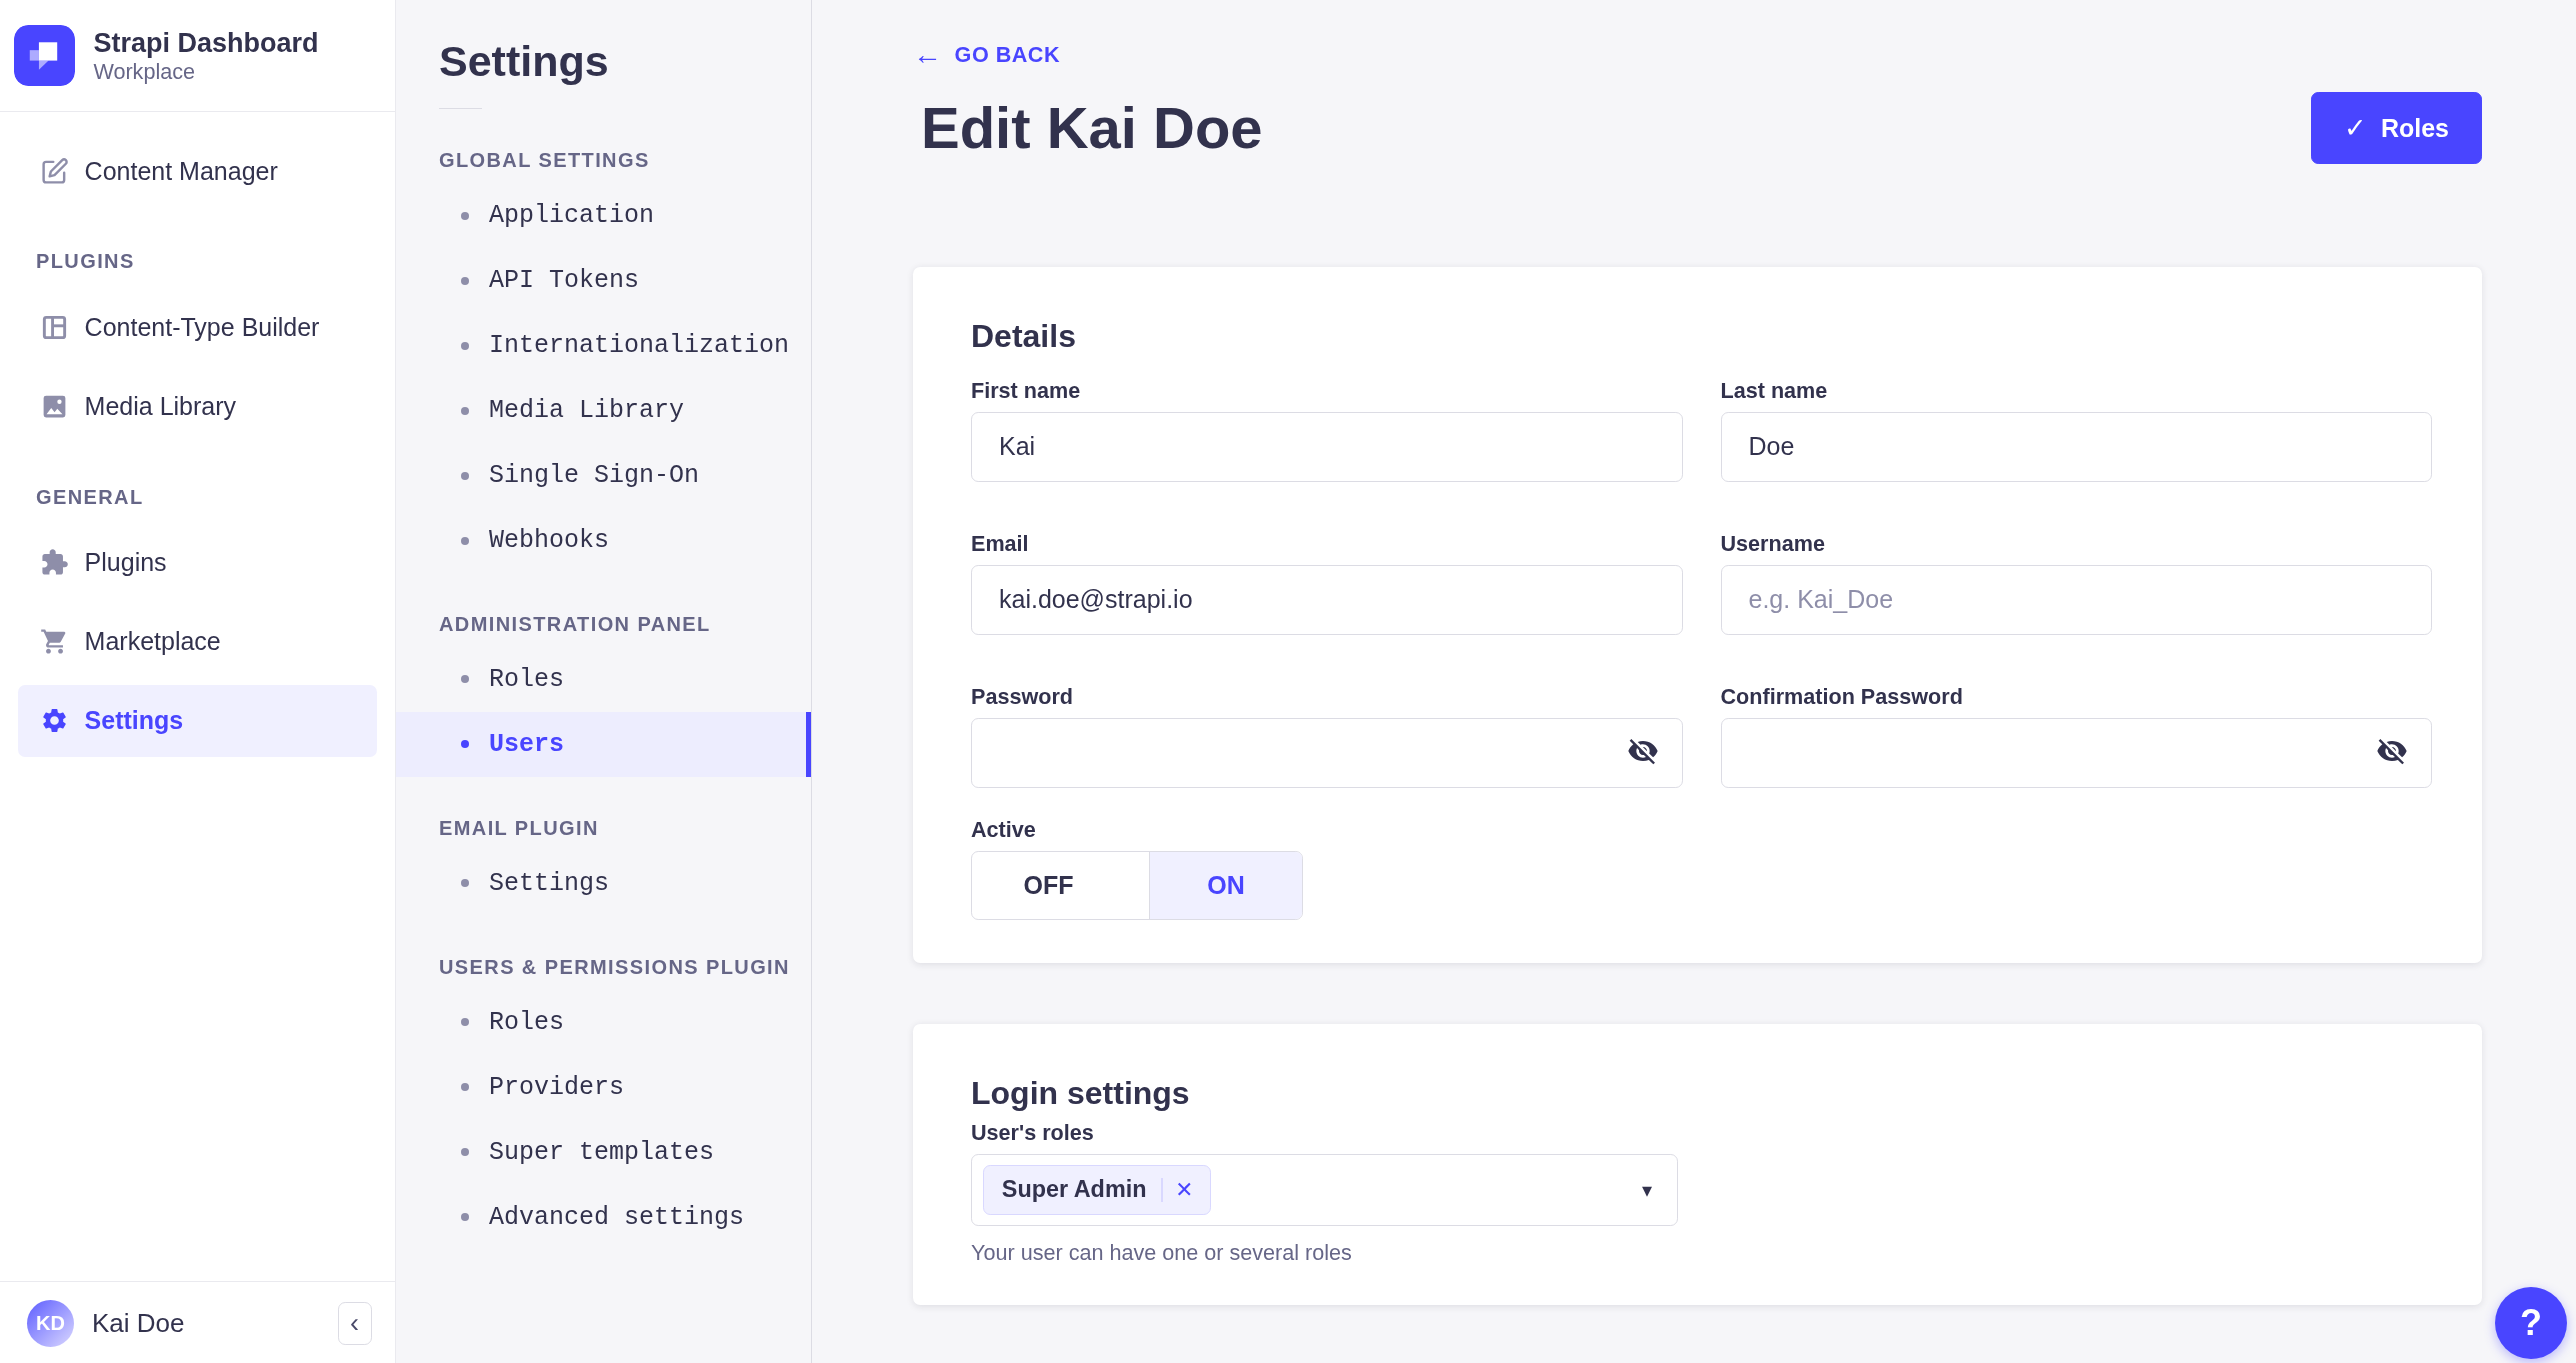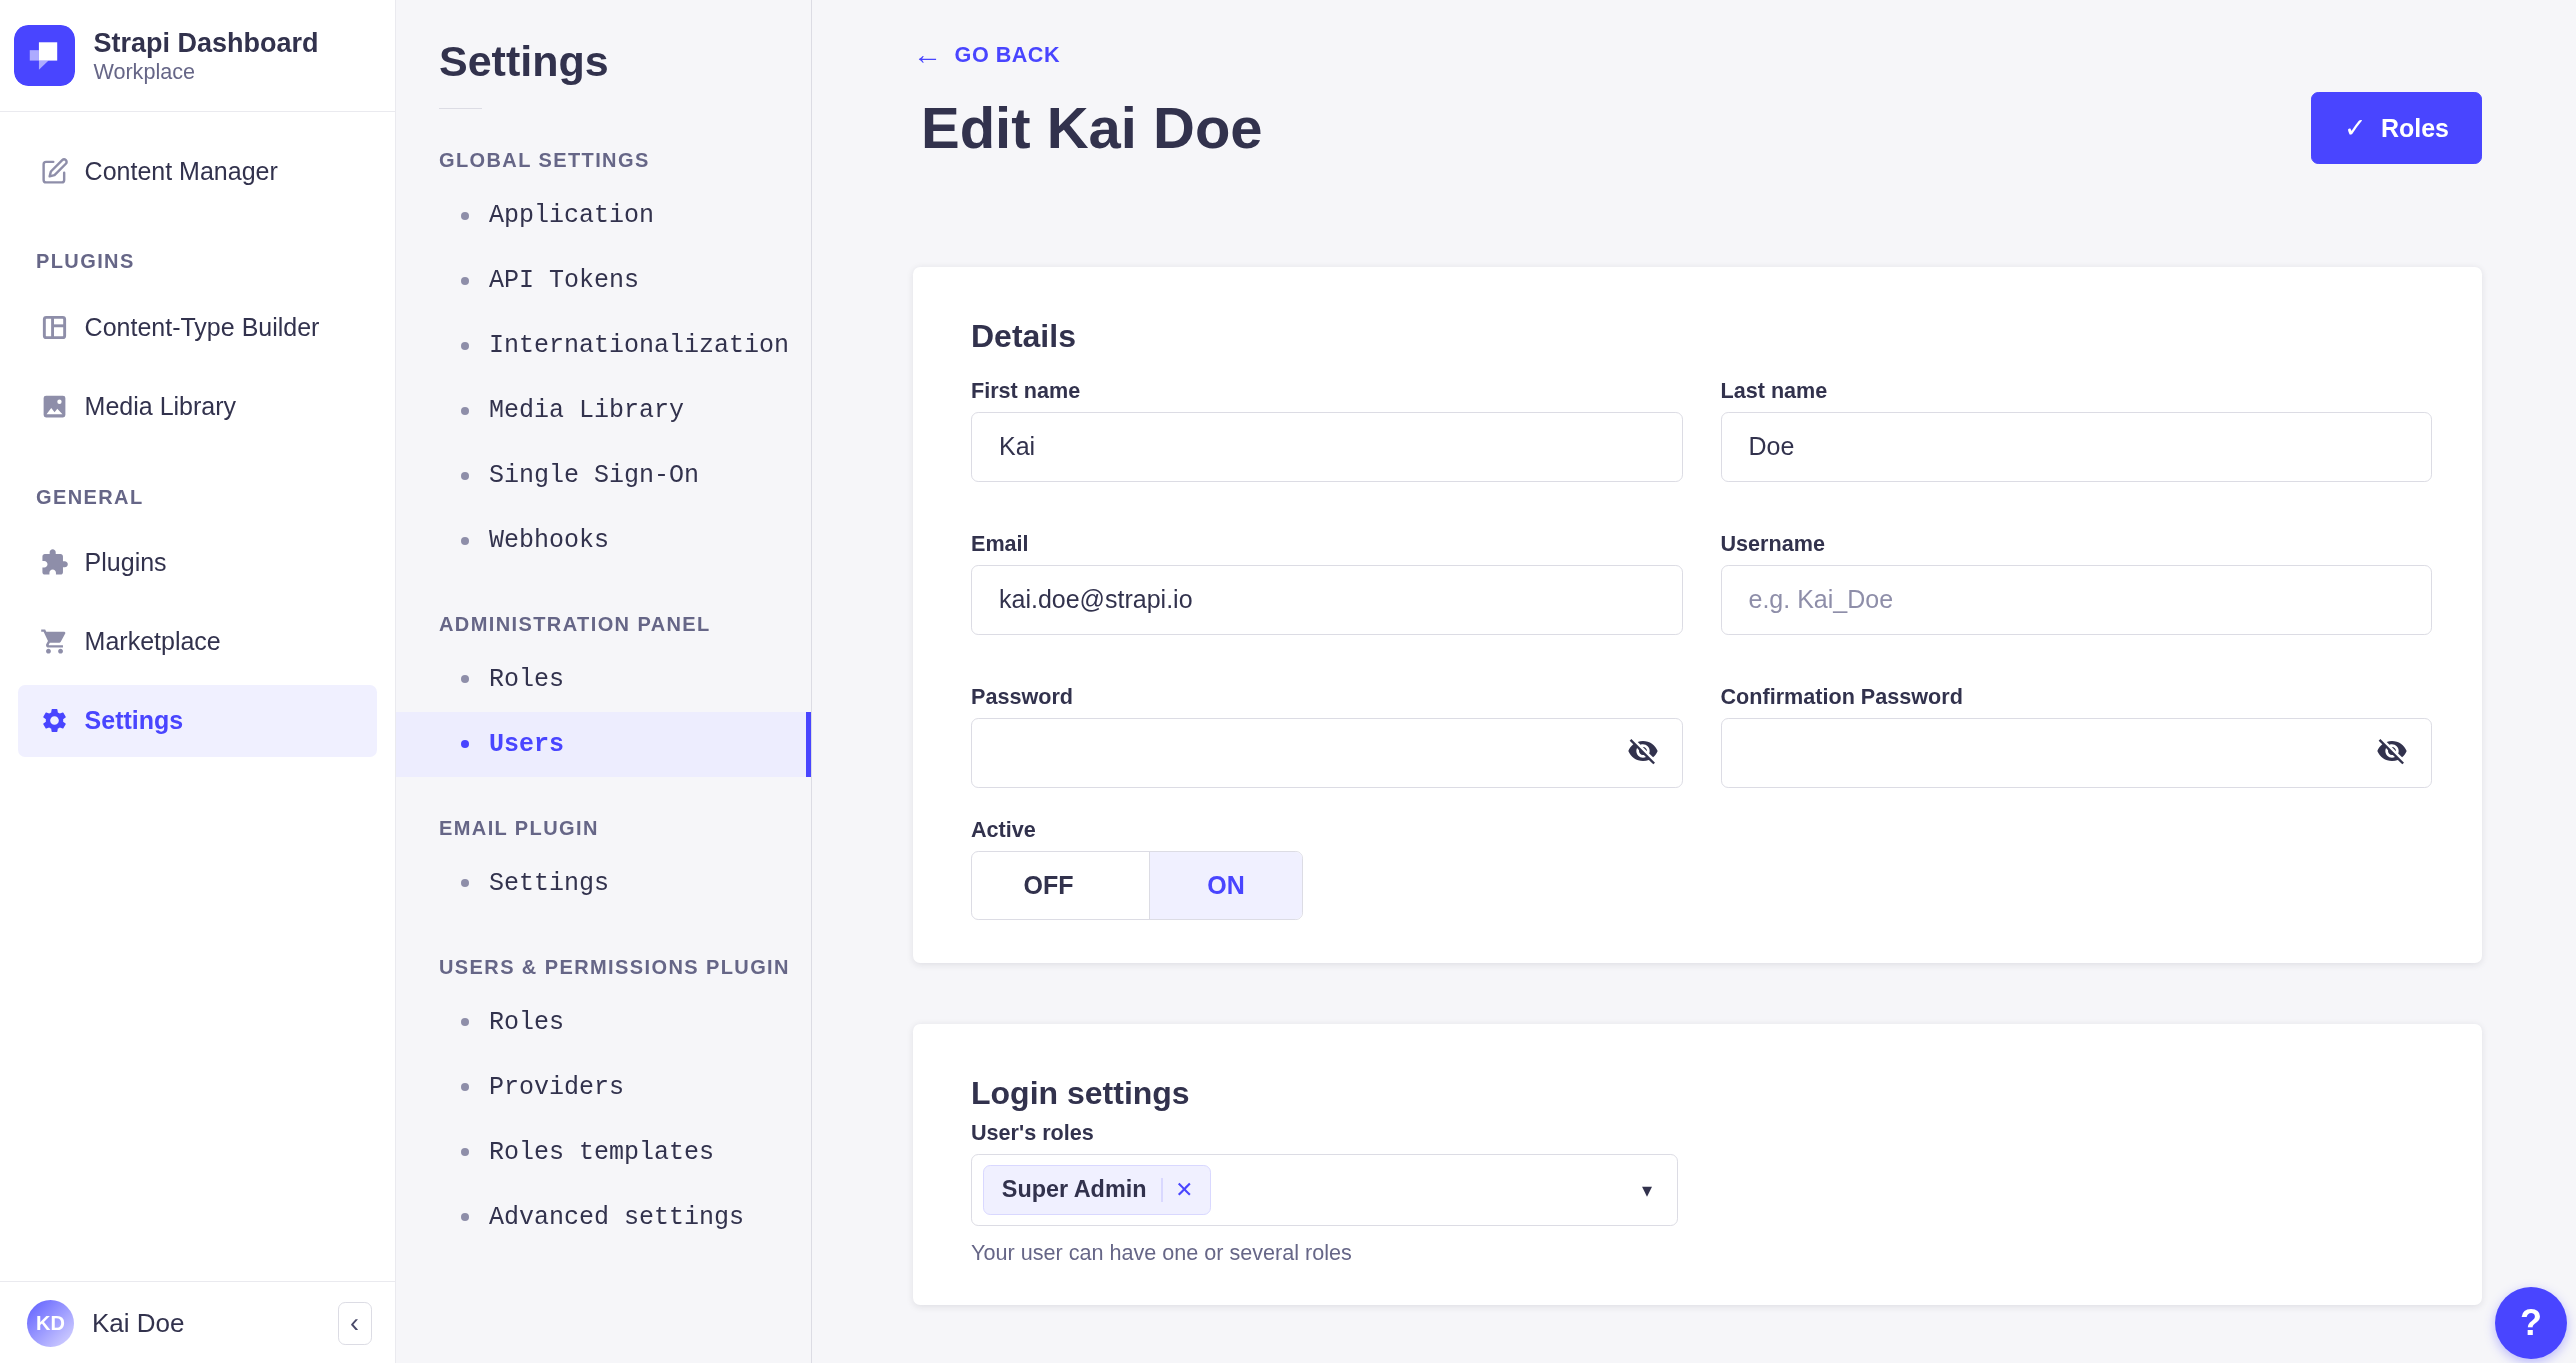--- a/index.html
+++ b/index.html
@@ -241,21 +241,21 @@
       <div class="subnav-item">
         <span class="bullet"></span>
         <span class="subnav-item-label">Roles</span>
       </div>
       <div class="subnav-item">
         <span class="bullet"></span>
         <span class="subnav-item-label">Providers</span>
       </div>
       <div class="subnav-item">
         <span class="bullet"></span>
-        <span class="subnav-item-label">Roles templates</span>
+        <span class="subnav-item-label">Super templates</span>
       </div>
       <div class="subnav-item">
         <span class="bullet"></span>
         <span class="subnav-item-label">Advanced settings</span>
       </div>
     </div>
   </aside>
 
   <main class="main">
     <div class="back-row">

